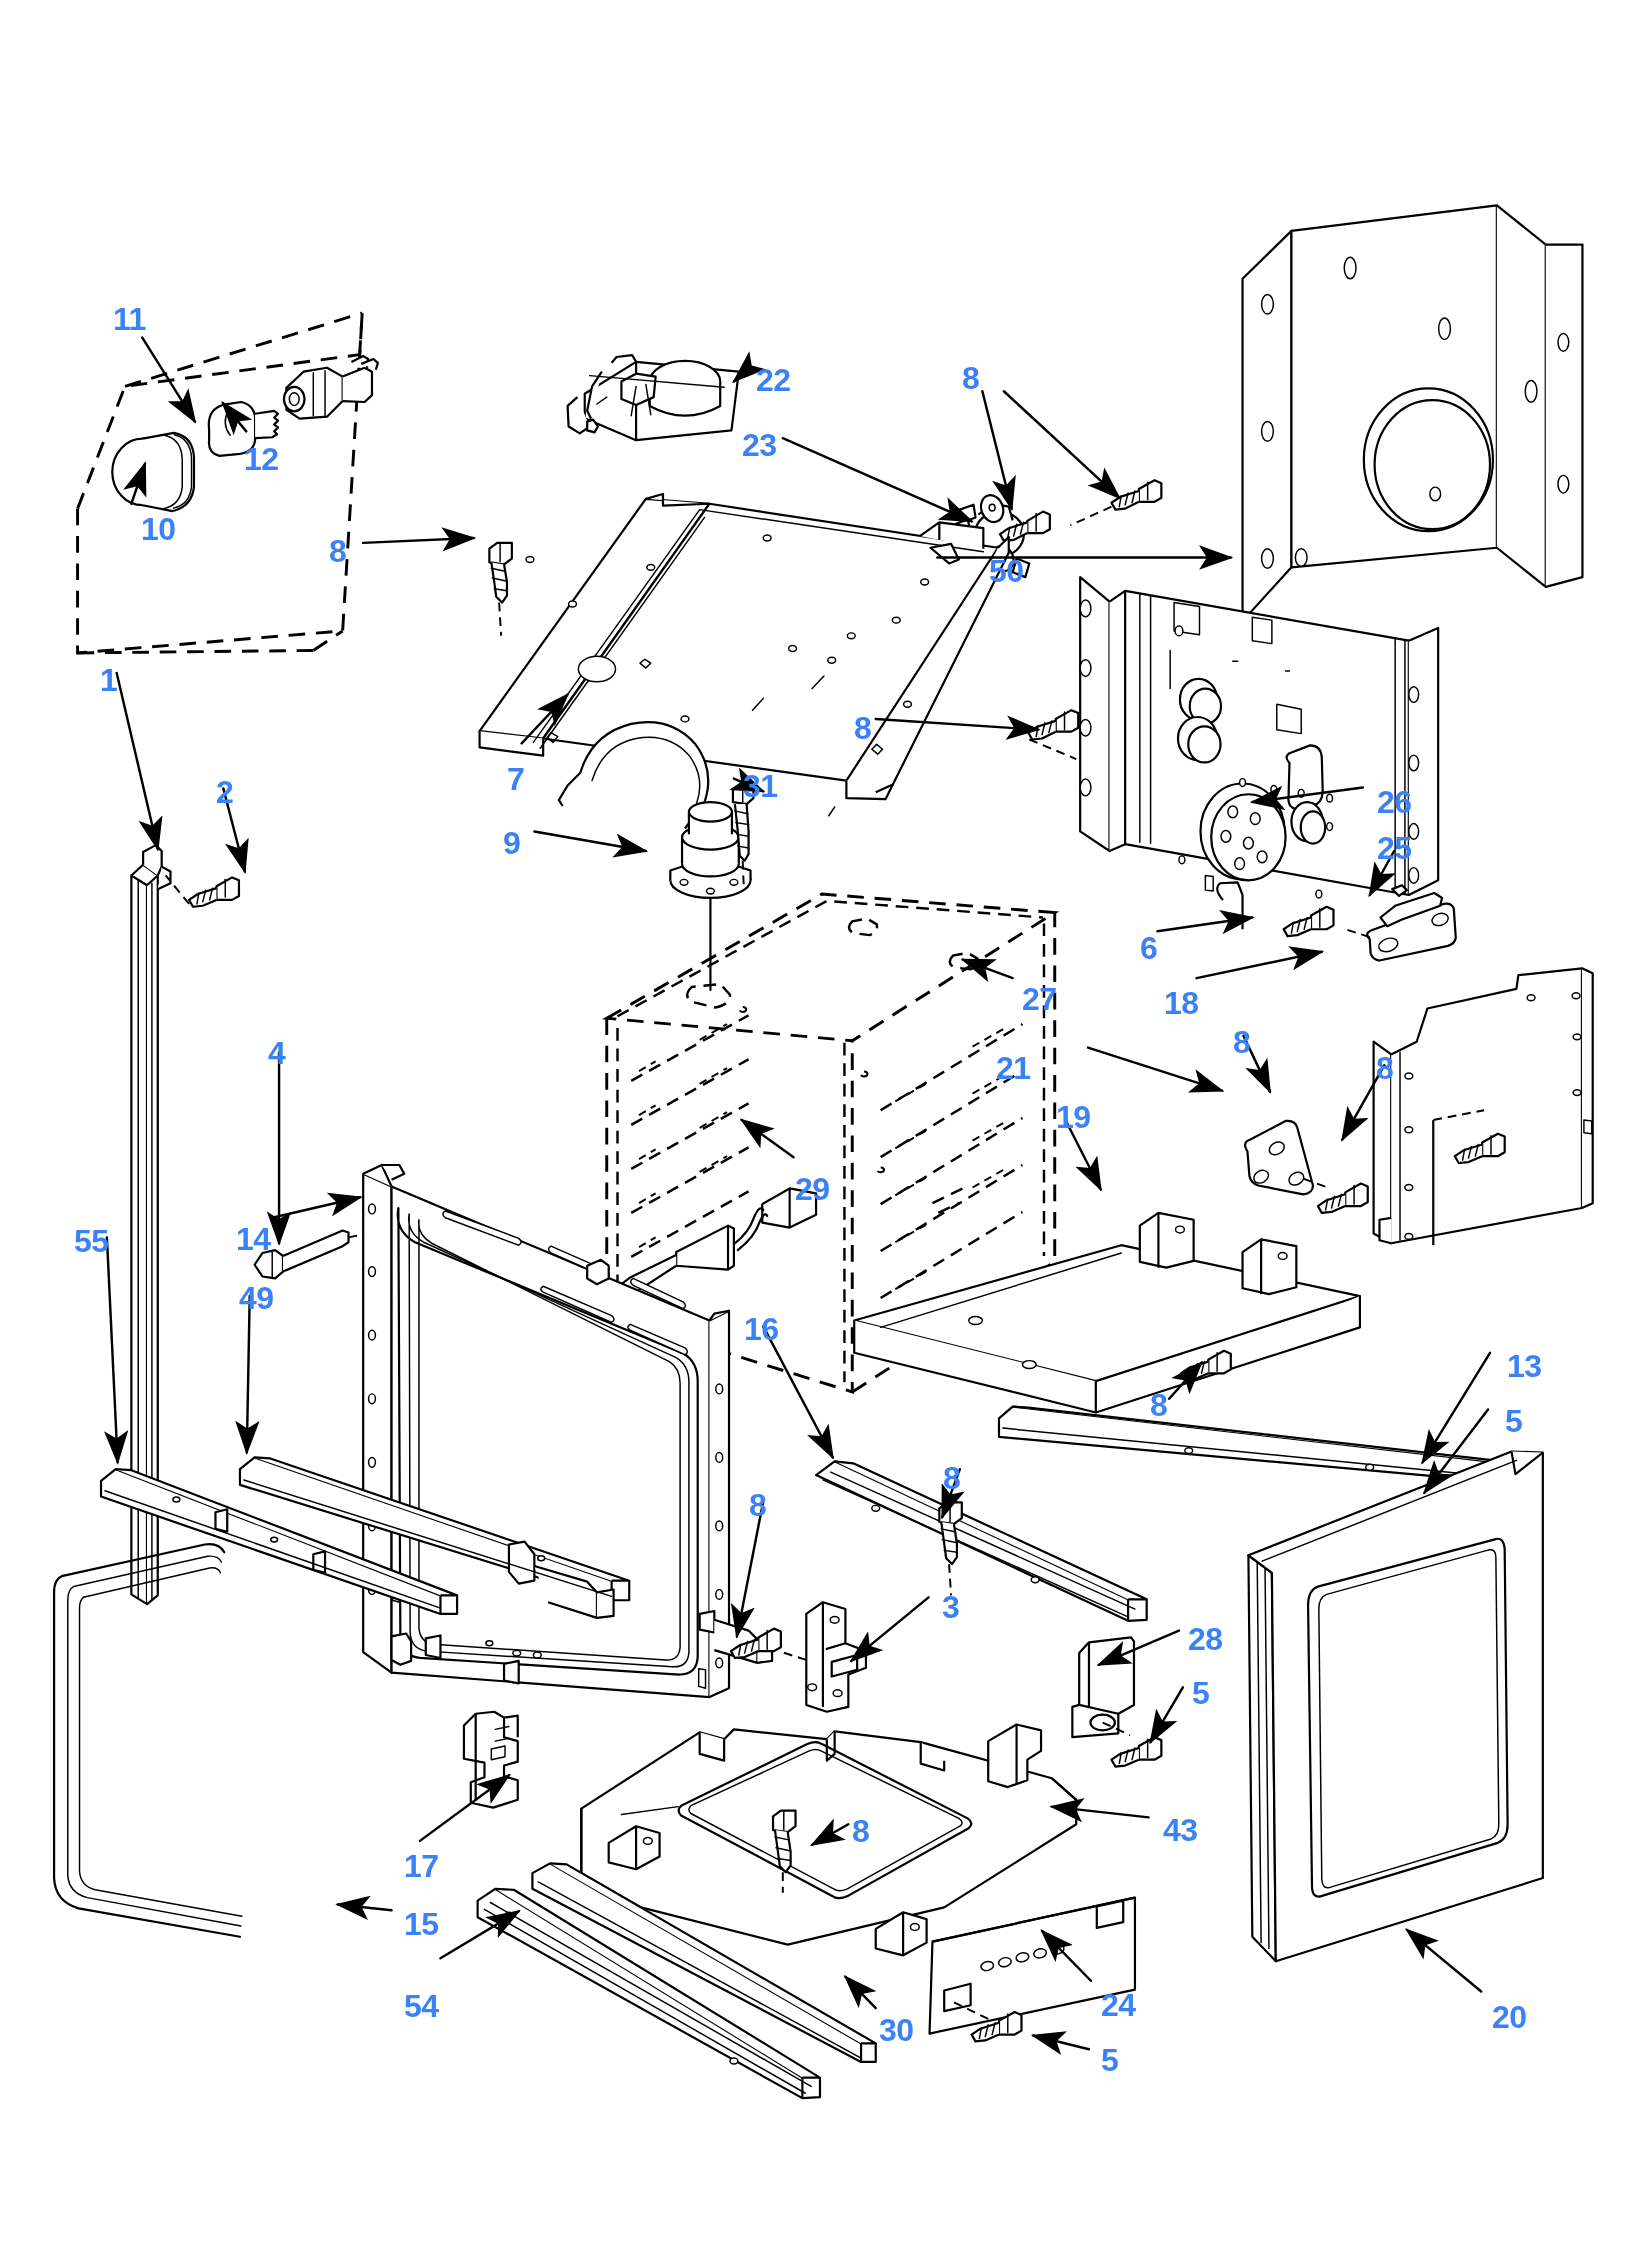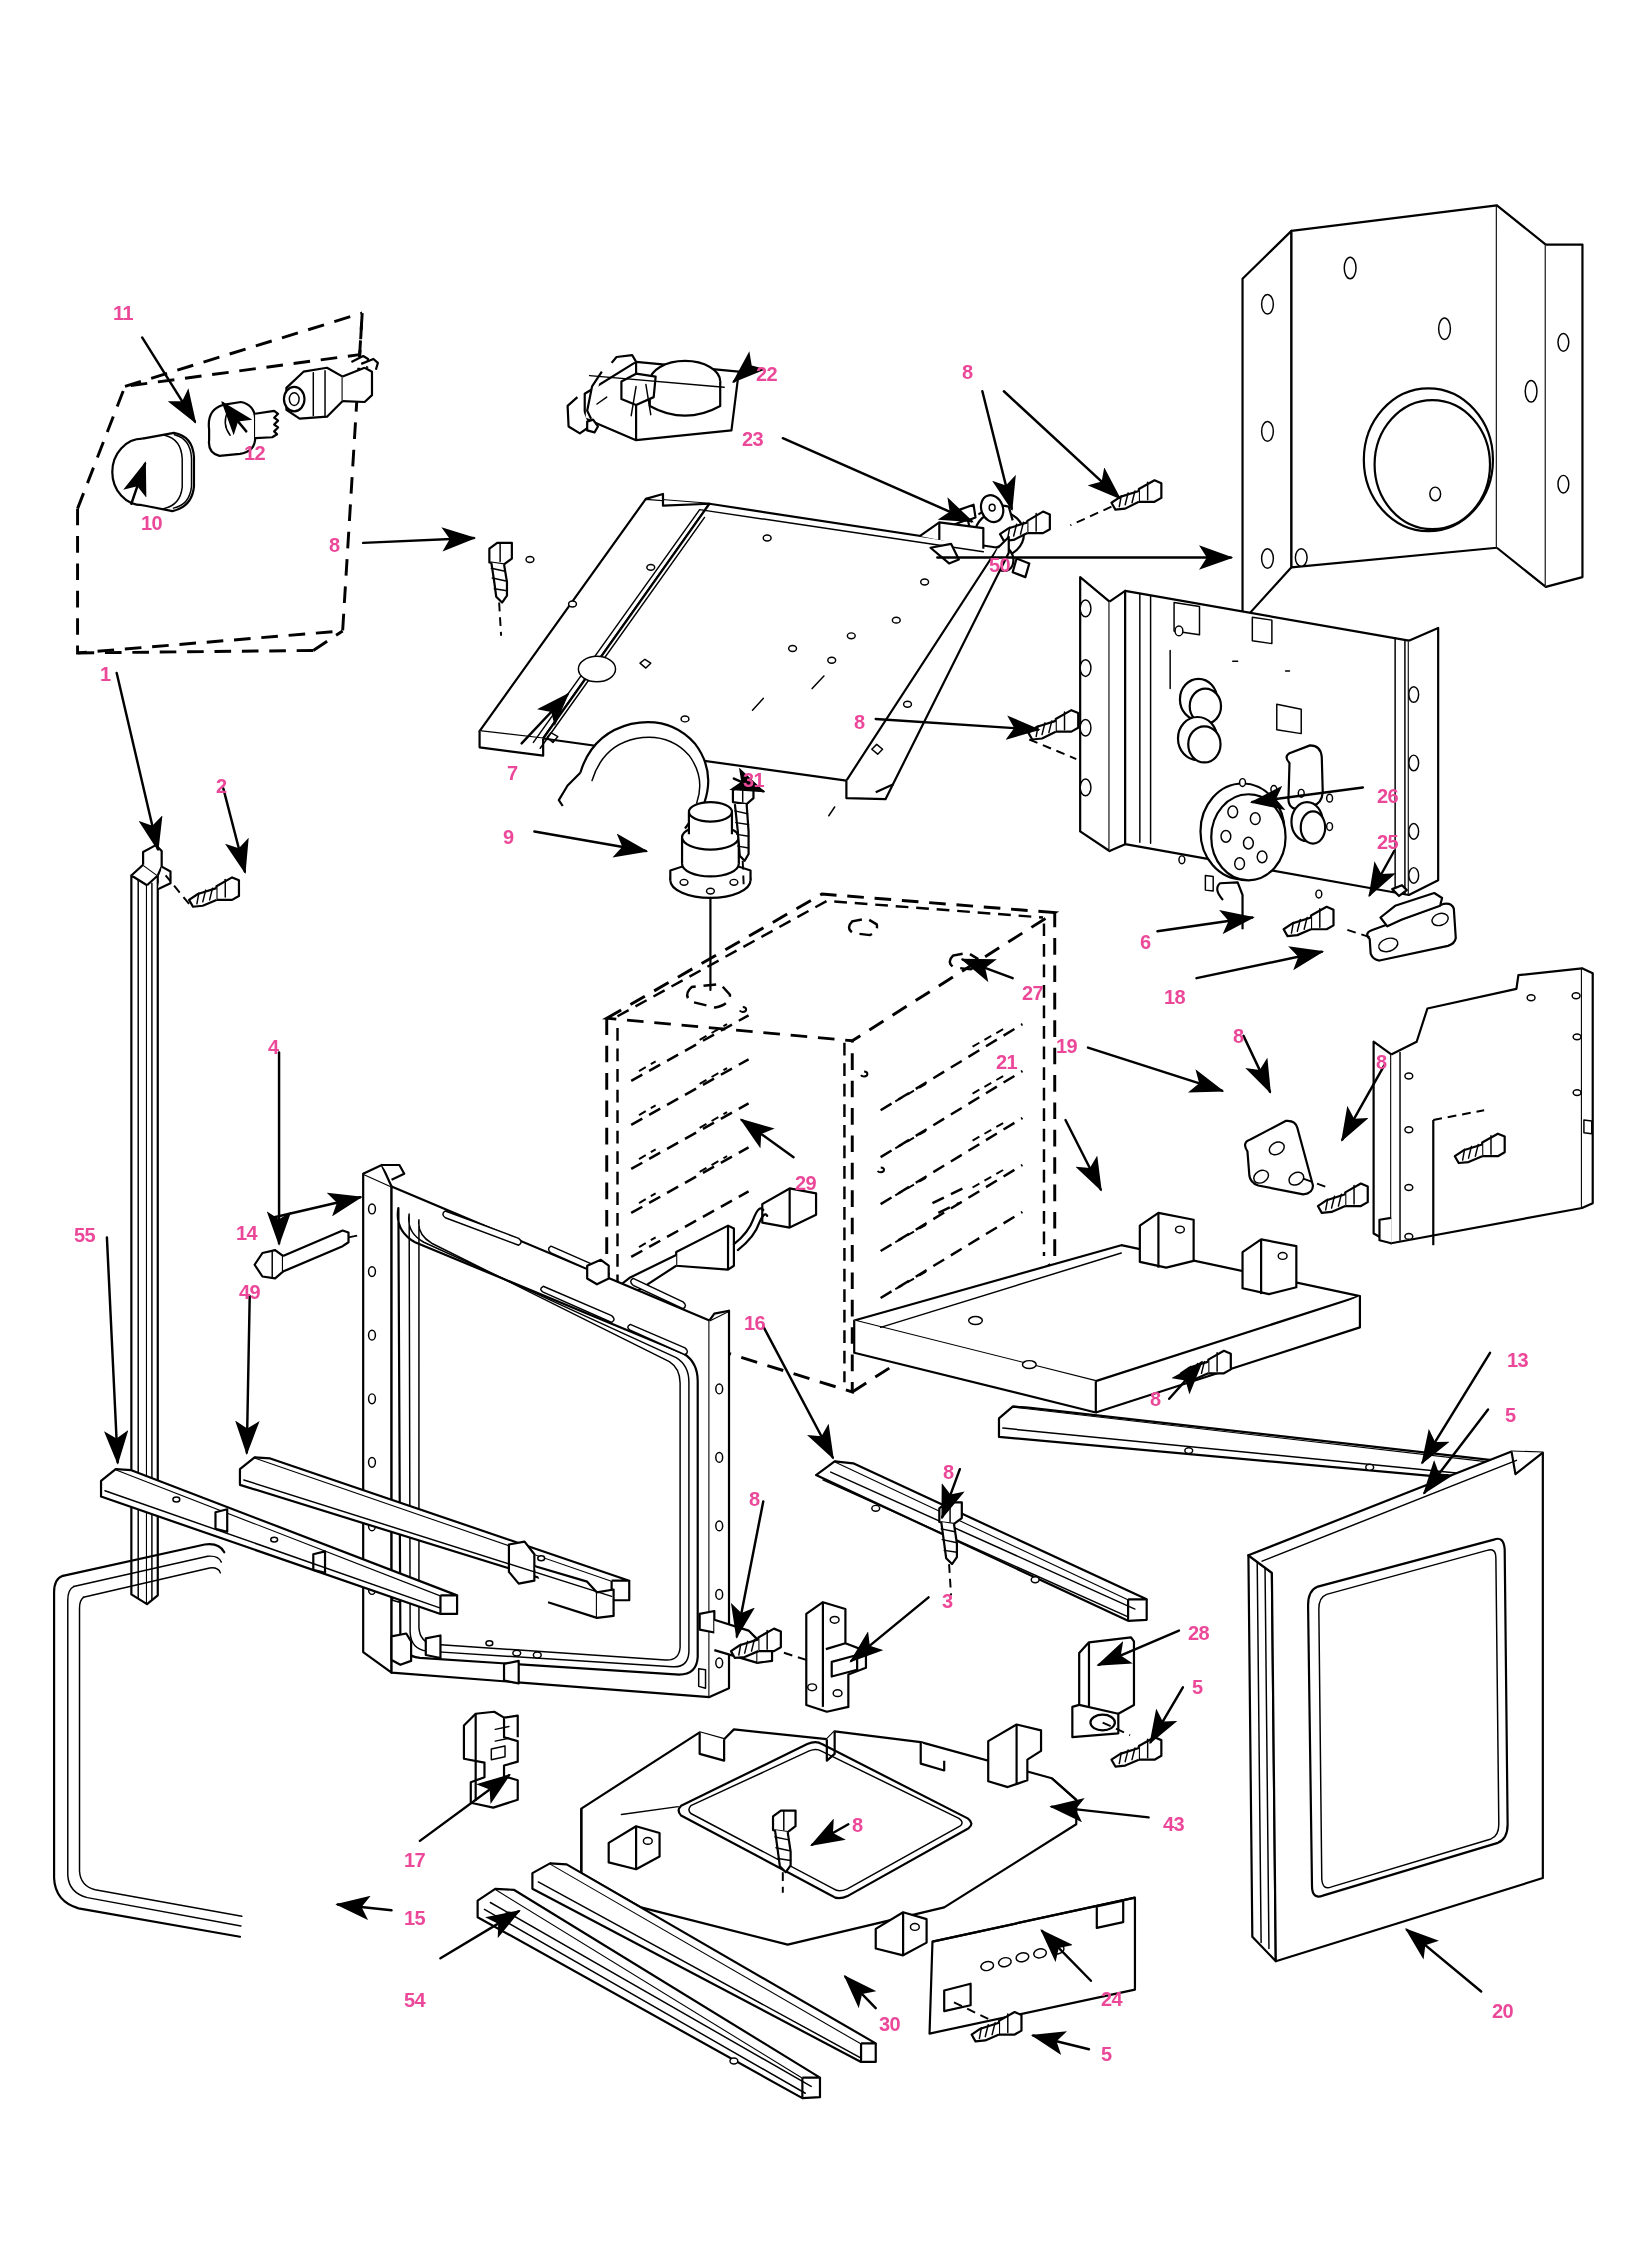--- a/index.html
+++ b/index.html
@@ -21,23 +21,23 @@
     position: absolute;
     left: 0;
     top: 0;
     width: 1638px;
     height: 2261px;
   }
   .callout {
     position: absolute;
     font-family: "Liberation Sans", sans-serif;
     font-weight: 700;
-    font-size: 20px;
+    font-size: 32px;
     line-height: 1;
-    color: #ec4899;
+    color: #3b82f6;
     white-space: nowrap;
     letter-spacing: -0.5px;
     user-select: none;
   }
 </style>
 </head>
 <body>
 
 <div id="diagram-root">
 
@@ -714,21 +714,21 @@
   <div class="callout" style="left:1377px; top:832px;">25</div>
   <div class="callout" style="left:743px; top:770px;">31</div>
   <div class="callout" style="left:503px; top:827px;">9</div>
   <div class="callout" style="left:100px; top:664px;">1</div>
   <div class="callout" style="left:216px; top:776px;">2</div>
   <div class="callout" style="left:1022px; top:983px;">27</div>
   <div class="callout" style="left:1140px; top:932px;">6</div>
   <div class="callout" style="left:1164px; top:987px;">18</div>
   <div class="callout" style="left:1233px; top:1026px;">8</div>
   <div class="callout" style="left:996px; top:1052px;">21</div>
-  <div class="callout" style="left:1056px; top:1036px;">19</div>
+  <div class="callout" style="left:1056px; top:1101px;">19</div>
   <div class="callout" style="left:1376px; top:1052px;">8</div>
   <div class="callout" style="left:268px; top:1037px;">4</div>
   <div class="callout" style="left:795px; top:1173px;">29</div>
   <div class="callout" style="left:236px; top:1223px;">14</div>
   <div class="callout" style="left:74px; top:1225px;">55</div>
   <div class="callout" style="left:239px; top:1282px;">49</div>
   <div class="callout" style="left:744px; top:1313px;">16</div>
   <div class="callout" style="left:1150px; top:1389px;">8</div>
   <div class="callout" style="left:1507px; top:1350px;">13</div>
   <div class="callout" style="left:1505px; top:1405px;">5</div>

